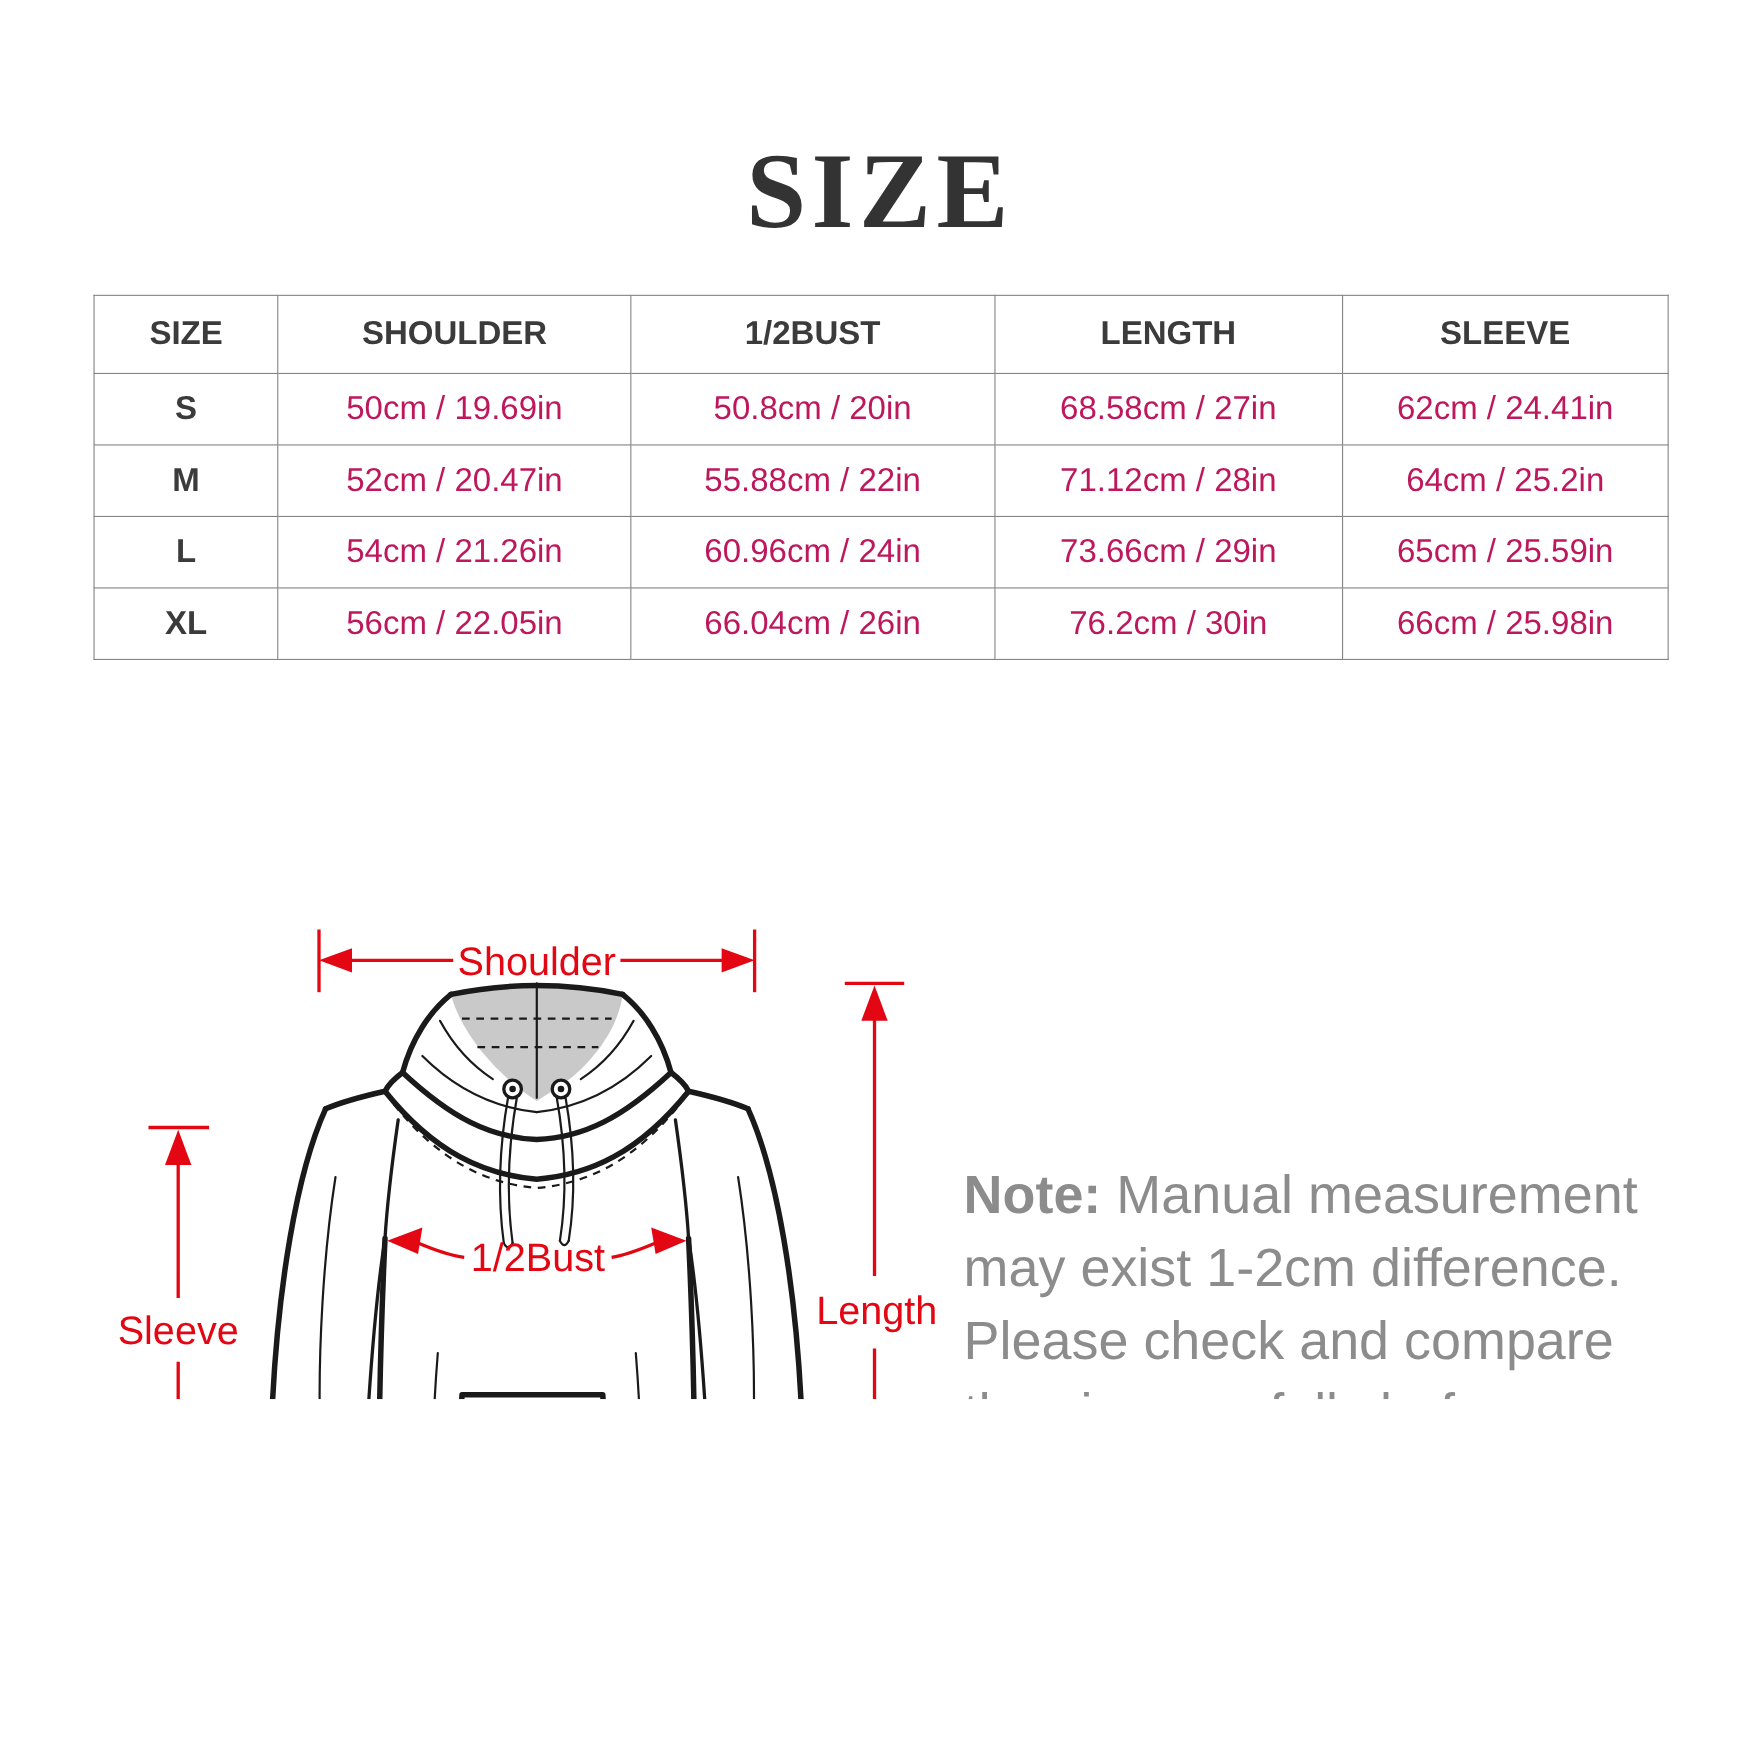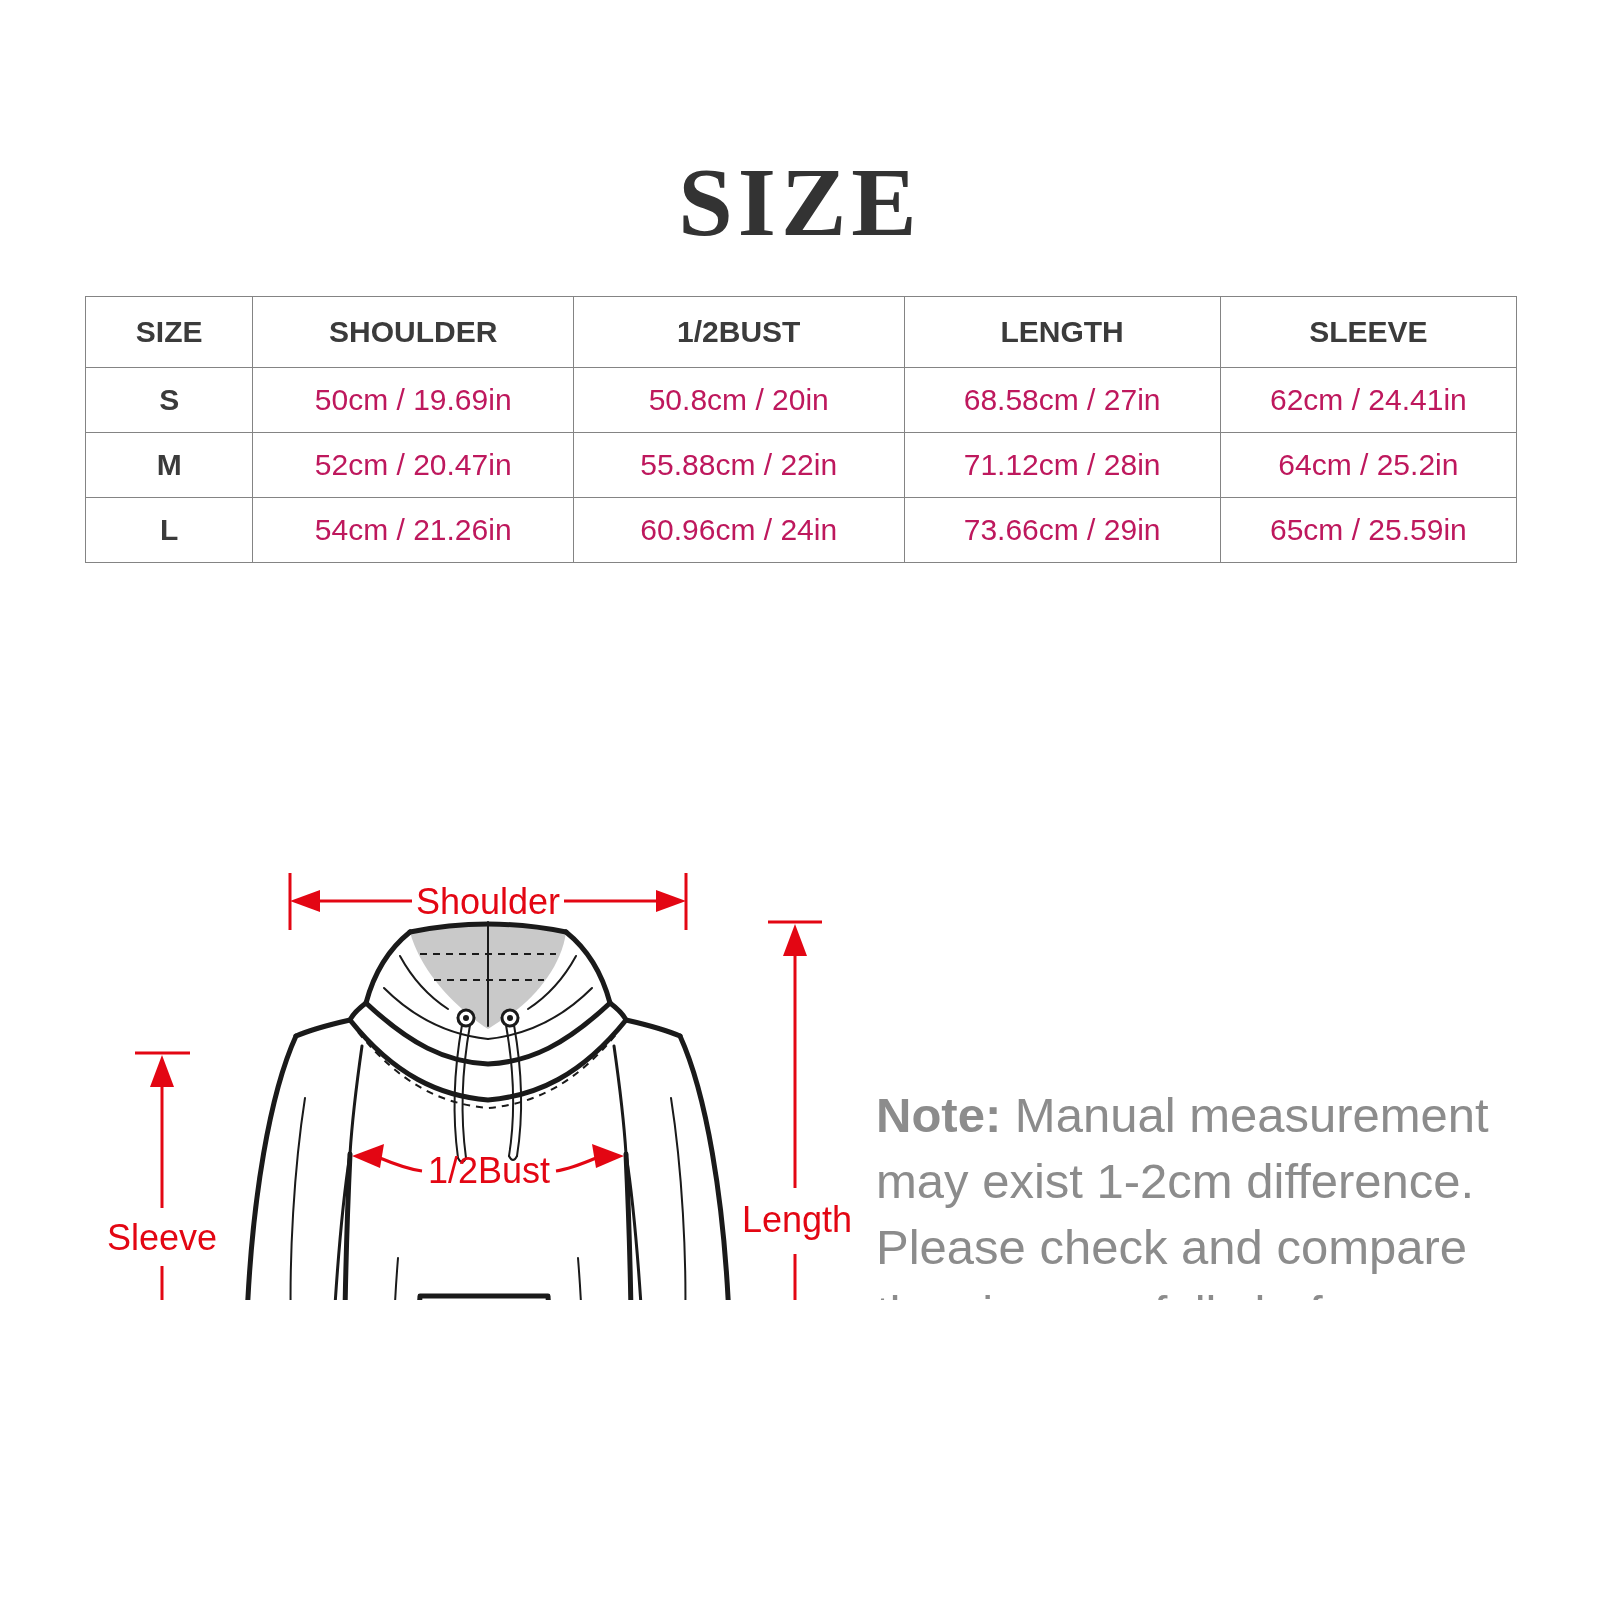--- a/index.html
+++ b/index.html
@@ -1,17 +1,17 @@
 <!DOCTYPE html>
 <html><head>
 <meta charset="utf-8">
 <style>
   html,body{margin:0;padding:0;background:#ffffff;}
   #page{position:relative;width:1600px;height:1272px;background:#ffffff;overflow:hidden;
-        font-family:"Liberation Sans", sans-serif;margin-top:28px;}
+        font-family:"Liberation Sans", sans-serif;}
   
   #title{position:absolute;left:0;top:118px;width:1600px;text-align:center;
          font-family:"Liberation Serif", serif;font-weight:700;font-size:98px;
          letter-spacing:5px;color:#333333;}
   
   #size-table{position:absolute;left:85px;top:268px;width:1432px;border-collapse:collapse;
               table-layout:fixed;}
   #size-table th,#size-table td{border:1px solid #848484;text-align:center;vertical-align:middle;
               padding:0;}
   #size-table th{height:70px;font-size:30px;font-weight:700;color:#3b3b3b;}
@@ -70,20 +70,27 @@
         <td>55.88cm / 22in</td>
         <td>71.12cm / 28in</td>
         <td>64cm / 25.2in</td>
       </tr>
       <tr>
         <td class="size-col">L</td>
         <td>54cm / 21.26in</td>
         <td>60.96cm / 24in</td>
         <td>73.66cm / 29in</td>
         <td>65cm / 25.59in</td>
+      </tr>
+      <tr>
+        <td class="size-col">XL</td>
+        <td>56cm / 22.05in</td>
+        <td>66.04cm / 26in</td>
+        <td>76.2cm / 30in</td>
+        <td>66cm / 25.98in</td>
       </tr>
     </tbody>
   </table>
 
   <svg id="diagram" viewBox="0 0 760 700" xmlns="http://www.w3.org/2000/svg">
 
     <g>
 
       <path d="M310,94 Q388,80 466,94 C462,126 438,156 414,174 L388,191 C360,173 321,136 310,94 Z" fill="#c9c9c9" stroke="none"></path>
       <line class="thin" x1="388" y1="84" x2="388" y2="188"></line>

